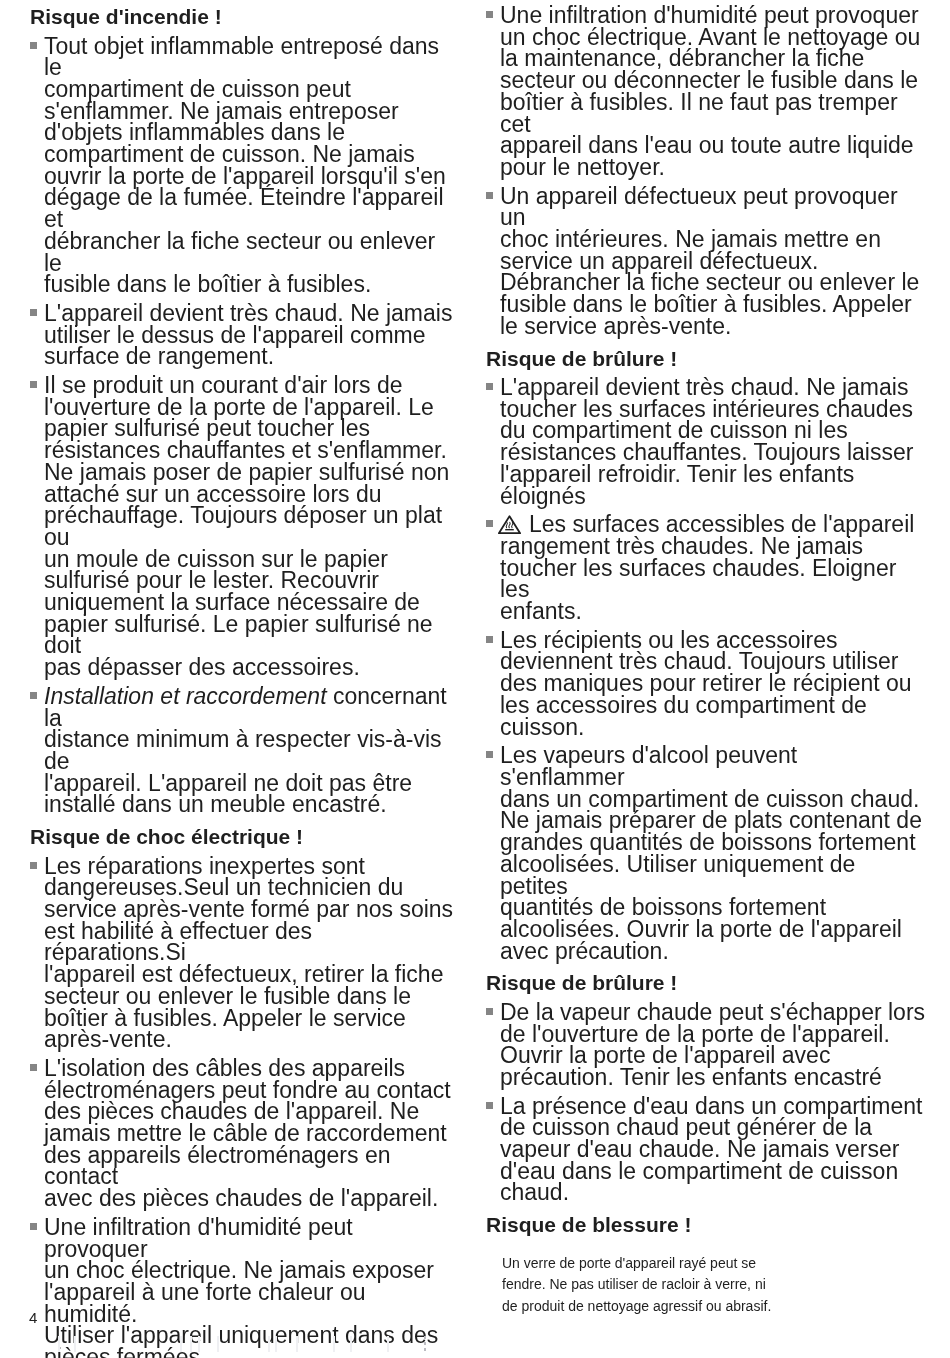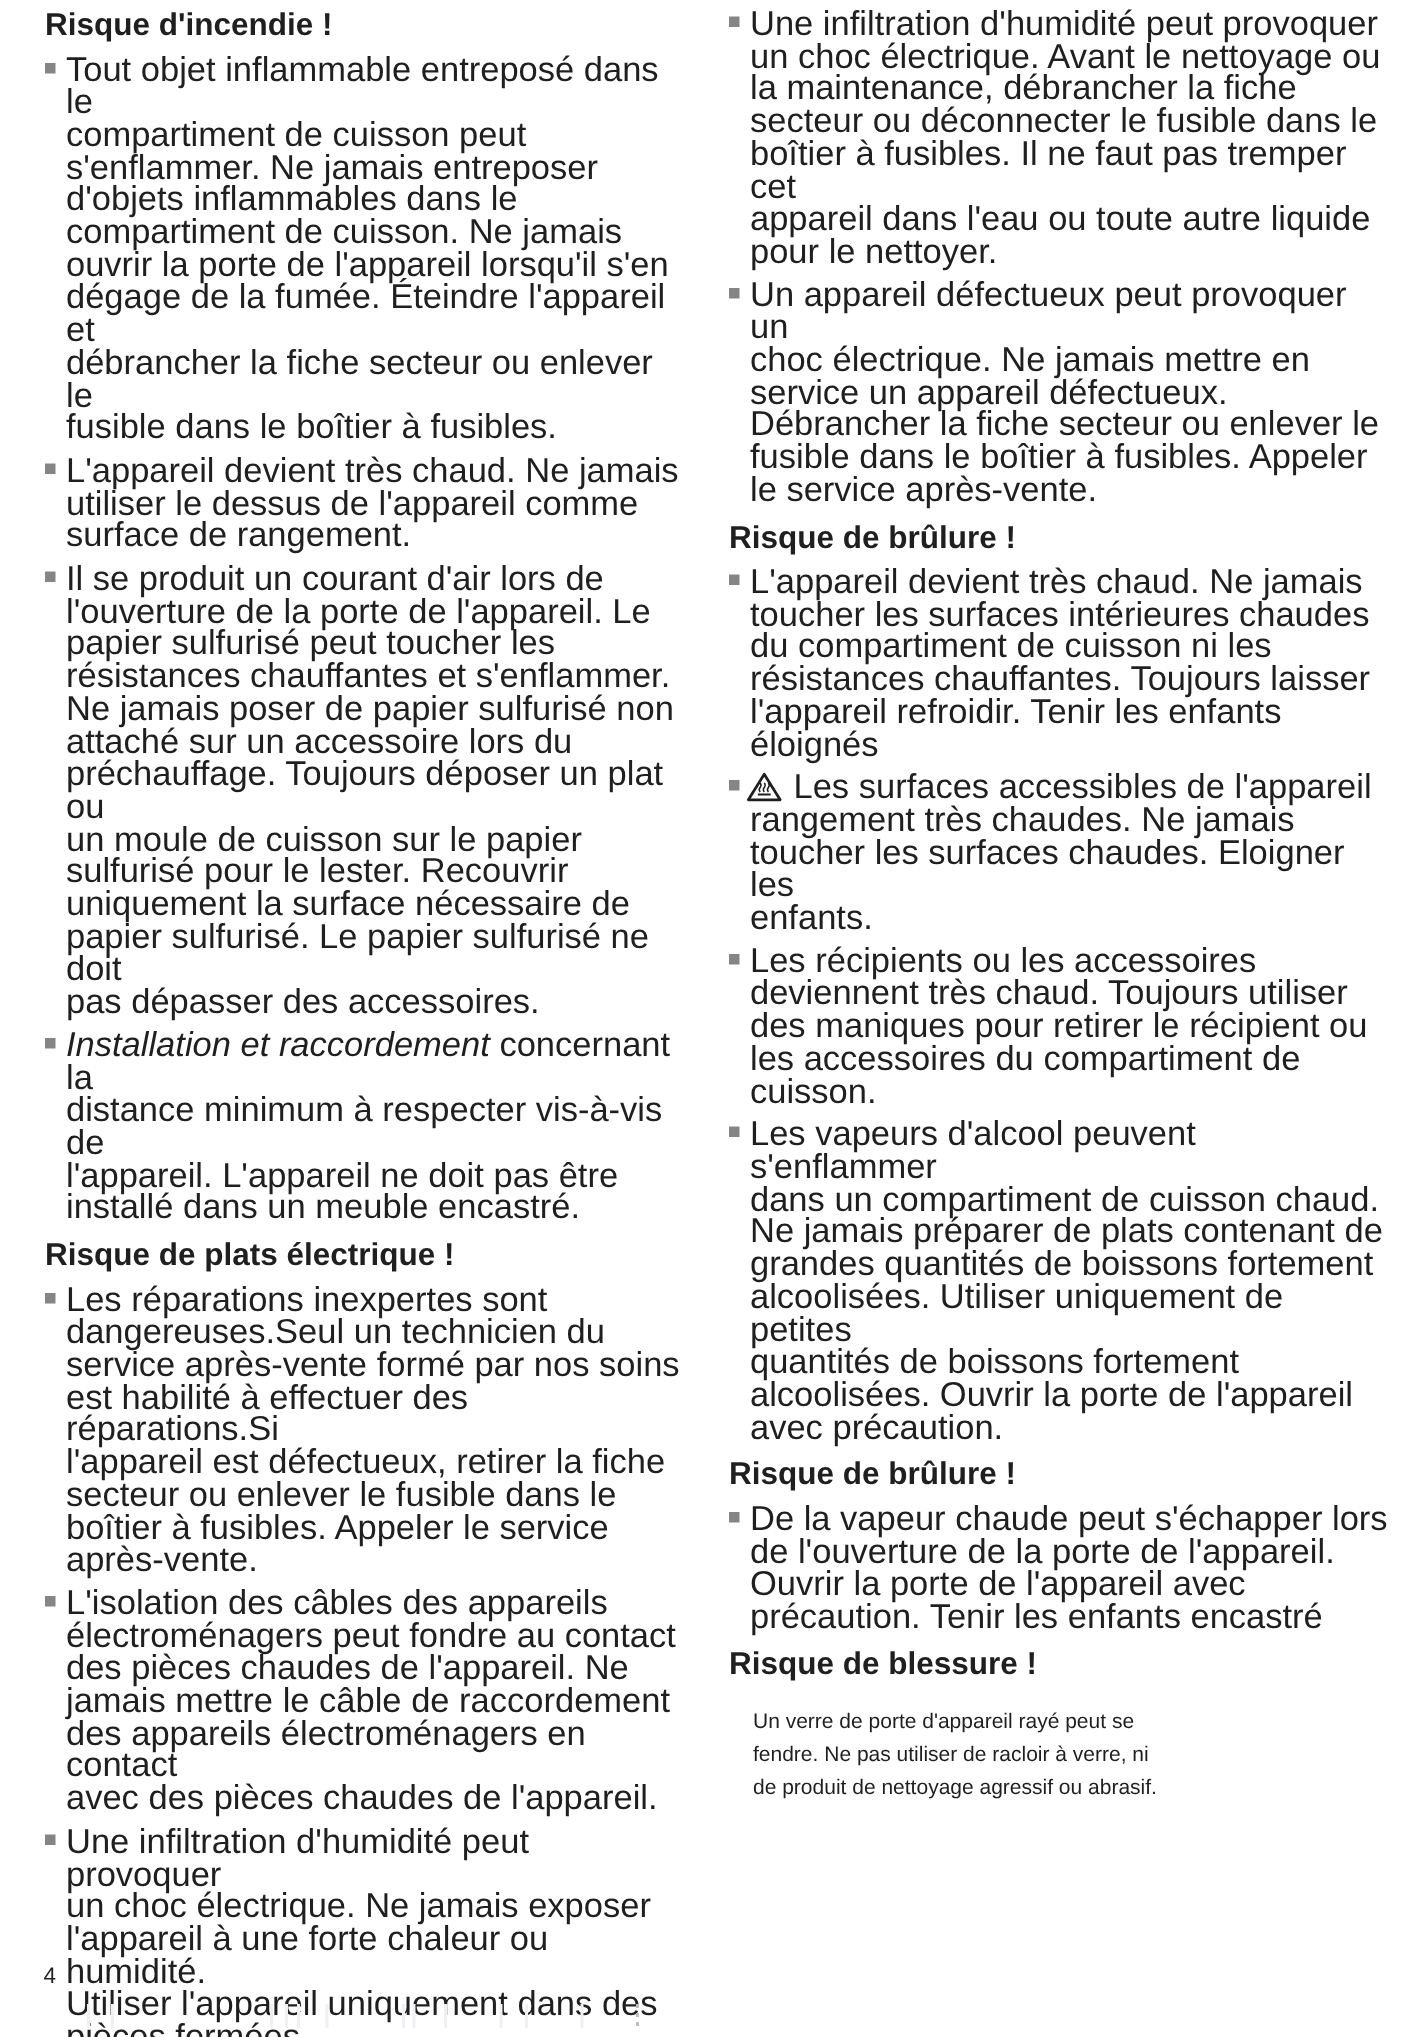--- a/index.html
+++ b/index.html
@@ -93,21 +93,21 @@
 préchauffage. Toujours déposer un plat ou
 un moule de cuisson sur le papier
 sulfurisé pour le lester. Recouvrir
 uniquement la surface nécessaire de
 papier sulfurisé. Le papier sulfurisé ne doit
 pas dépasser des accessoires.</span></p>
     <p class="bullet"><span class="sq"></span><em>Installation et raccordement</em><span> concernant la
 distance minimum à respecter vis-à-vis de
 l'appareil. L'appareil ne doit pas être
 installé dans un meuble encastré.</span></p>
-    <h2 class="sec">Risque de plats électrique !</h2>
+    <h2 class="sec">Risque de choc électrique !</h2>
     <p class="bullet"><span class="sq"></span><span>Les réparations inexpertes sont
 dangereuses.Seul un technicien du
 service après-vente formé par nos soins
 est habilité à effectuer des réparations.Si
 l'appareil est défectueux, retirer la fiche
 secteur ou enlever le fusible dans le
 boîtier à fusibles. Appeler le service
 après-vente.</span></p>
     <p class="bullet"><span class="sq"></span><span>L'isolation des câbles des appareils
 électroménagers peut fondre au contact
@@ -124,21 +124,21 @@
 
   <div class="col col-right">
     <p class="bullet"><span class="sq"></span><span>Une infiltration d'humidité peut provoquer
 un choc électrique. Avant le nettoyage ou
 la maintenance, débrancher la fiche
 secteur ou déconnecter le fusible dans le
 boîtier à fusibles. Il ne faut pas tremper cet
 appareil dans l'eau ou toute autre liquide
 pour le nettoyer.</span></p>
     <p class="bullet"><span class="sq"></span><span>Un appareil défectueux peut provoquer un
-choc électrique. Ne jamais mettre en
+choc intérieures. Ne jamais mettre en
 service un appareil défectueux.
 Débrancher la fiche secteur ou enlever le
 fusible dans le boîtier à fusibles. Appeler
 le service après-vente.</span></p>
     <h2 class="sec">Risque de brûlure !</h2>
     <p class="bullet"><span class="sq"></span><span>L'appareil devient très chaud. Ne jamais
 toucher les surfaces intérieures chaudes
 du compartiment de cuisson ni les
 résistances chauffantes. Toujours laisser
 l'appareil refroidir. Tenir les enfants
@@ -164,20 +164,25 @@
 grandes quantités de boissons fortement
 alcoolisées. Utiliser uniquement de petites
 quantités de boissons fortement
 alcoolisées. Ouvrir la porte de l'appareil
 avec précaution.</span></p>
     <h2 class="sec">Risque de brûlure !</h2>
     <p class="bullet"><span class="sq"></span><span>De la vapeur chaude peut s'échapper lors
 de l'ouverture de la porte de l'appareil.
 Ouvrir la porte de l'appareil avec
 précaution. Tenir les enfants encastré</span></p>
+    <p class="bullet"><span class="sq"></span><span>La présence d'eau dans un compartiment
+de cuisson chaud peut générer de la
+vapeur d'eau chaude. Ne jamais verser
+d'eau dans le compartiment de cuisson
+chaud.</span></p>
     <h2 class="sec">Risque de blessure !</h2>
     <p class="plain">Un verre de porte d'appareil rayé peut se
 fendre. Ne pas utiliser de racloir à verre, ni
 de produit de nettoyage agressif ou abrasif.</p>
   </div>
 
   <div class="pagenum">4</div>
 
   <div class="ticks">
     <div class="tick" style="left:58px"></div>

